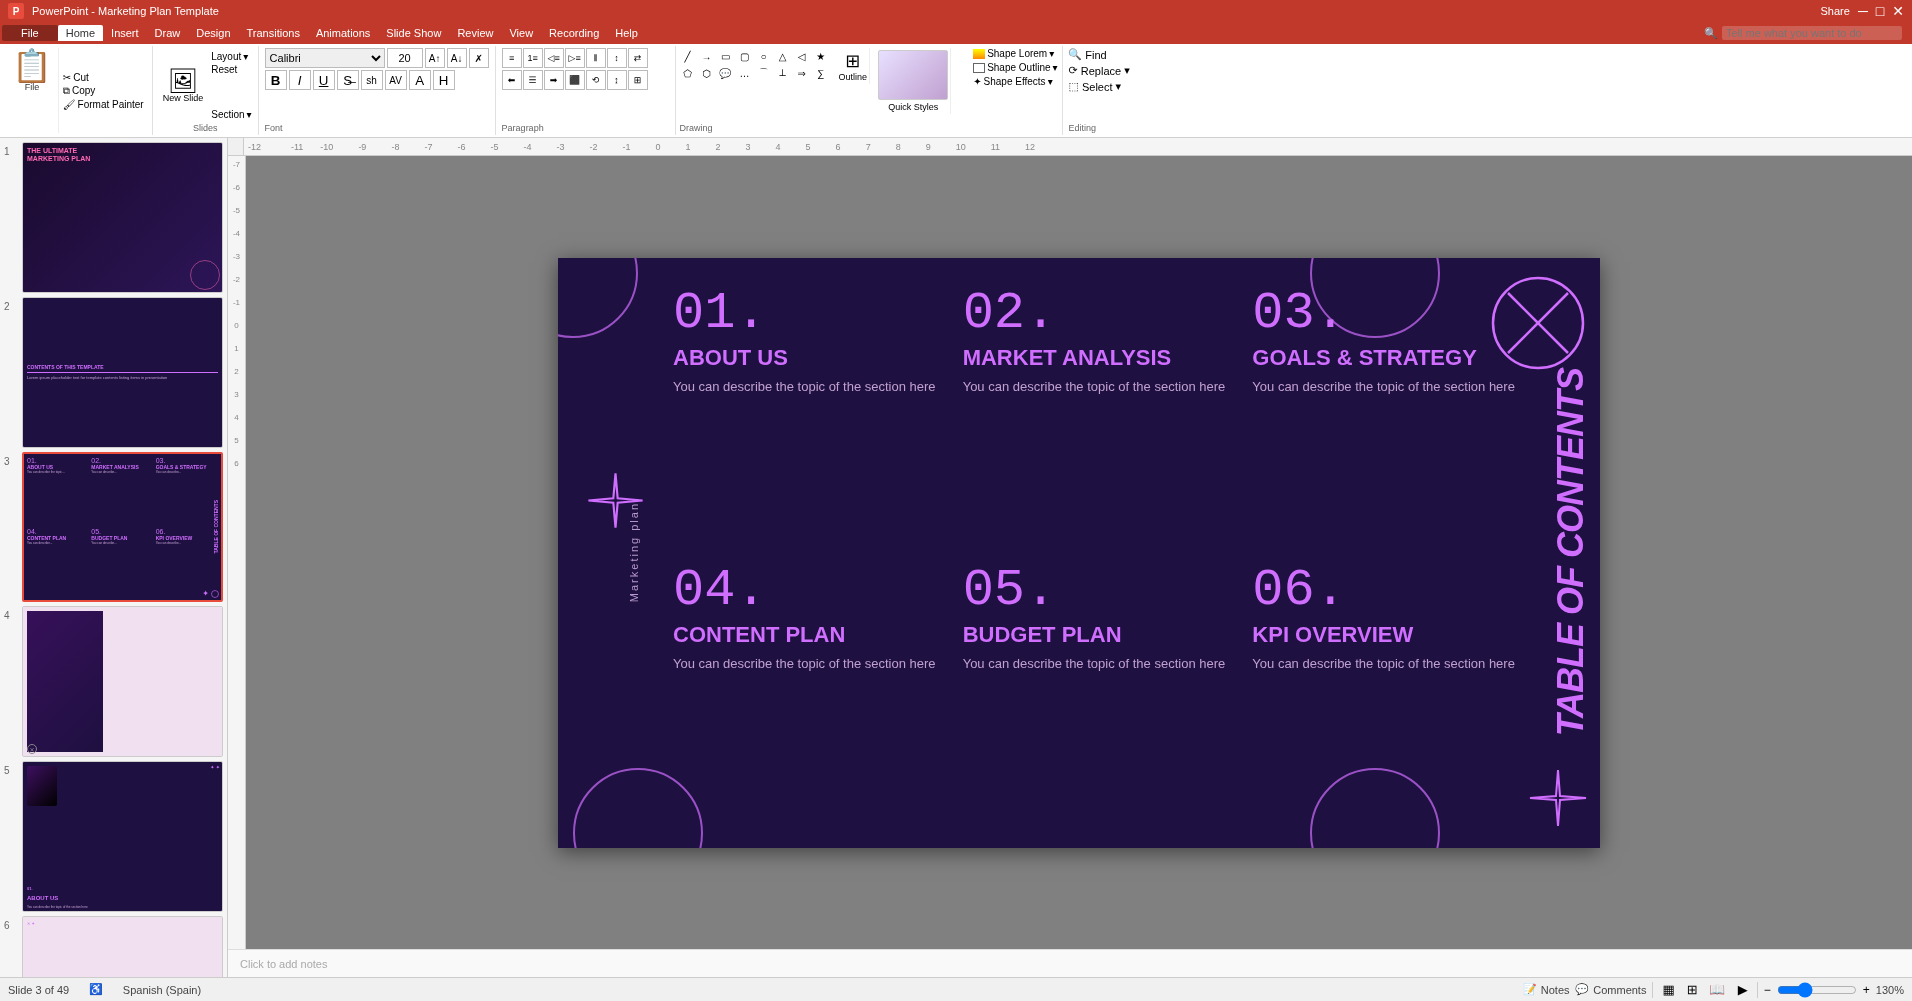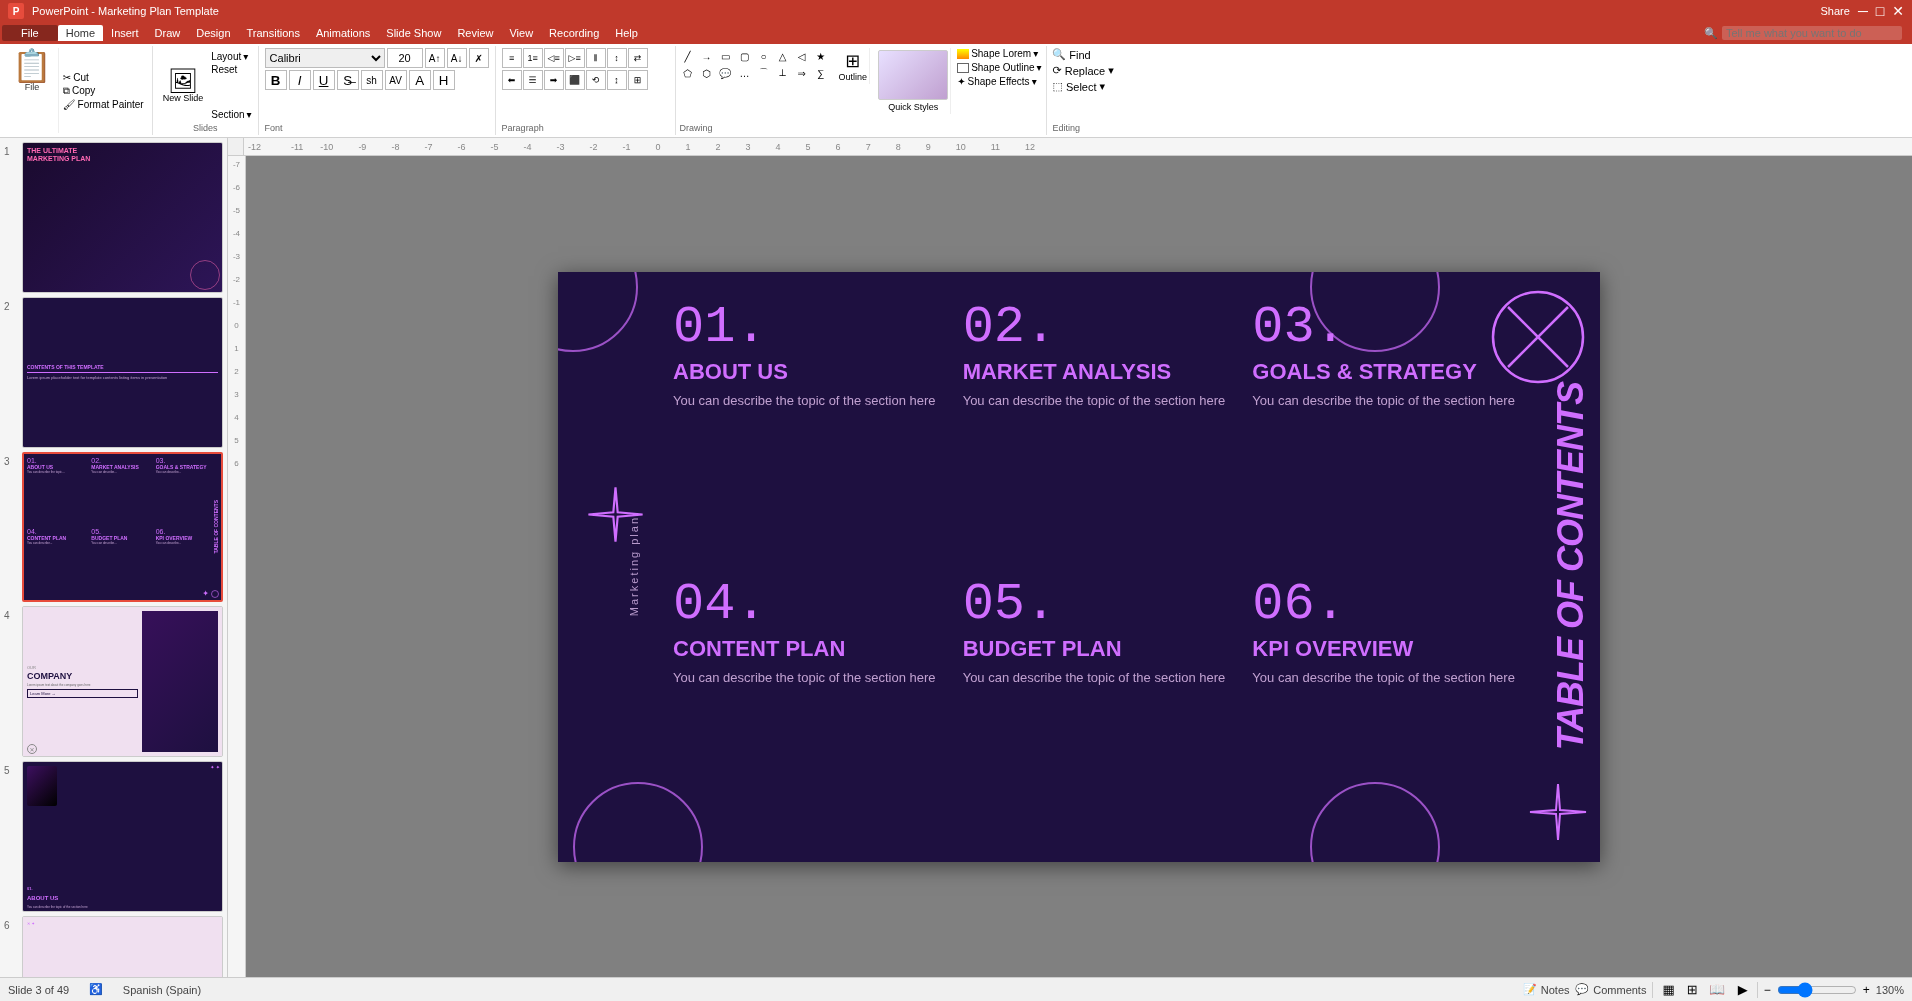--- a/index.html
+++ b/index.html
@@ -139,21 +139,21 @@
           <div style="width:16px;height:16px;font-size:10px;display:flex;align-items:center;justify-content:center;cursor:pointer;">⇒</div>
           <div style="width:16px;height:16px;font-size:10px;display:flex;align-items:center;justify-content:center;cursor:pointer;">∑</div>
         </div>
 
         <div style="display:flex;flex-direction:column;gap:2px;padding:2px;border-right:1px solid #eee;margin-right:4px;">
           <div style="display:flex;flex-direction:column;align-items:center;cursor:pointer;font-size:9px;">
             <div style="font-size:18px;">⊞</div>
             <div>Outline</div>
           </div>
         </div>
-        <div style="display:flex;flex-direction:column;gap:2px;padding:2px;border-right:1px solid #eee;margin-right:4px;">
+        <div style="display:flex;flex-direction:column;gap:2px;padding:2px;border-right:1px solid #eee;margin-right:20px;">
           <div style="width:70px;height:50px;background:linear-gradient(135deg,#e8e0ff,#c0a0d0);border:1px solid #ccc;border-radius:2px;cursor:pointer;"></div>
           <div style="font-size:9px;text-align:center;">Quick Styles</div>
         </div>
 
         <div style="display:flex;flex-direction:column;gap:3px;font-size:10px;">
           <div style="cursor:pointer;display:flex;align-items:center;gap:2px;">
             <span style="background:linear-gradient(#ff0,#f80);width:12px;height:10px;display:inline-block;"></span>
             <span>Shape Lorem</span> ▾
           </div>
           <div style="cursor:pointer;display:flex;align-items:center;gap:2px;">
@@ -256,26 +256,20 @@
           <div style="position:absolute;bottom:2px;right:12px;color:#d06eff;font-size:8px;">✦</div>
           <div style="position:absolute;bottom:2px;right:2px;width:8px;height:8px;border:1px solid #d06eff;border-radius:50%;opacity:0.6;"></div>
         </div>
       </div>
     </div>
 
     <div style="display:flex;align-items:flex-start;gap:4px;cursor:pointer;">
       <span style="font-size:10px;color:#666;min-width:14px;padding-top:4px;">4</span>
       <div style="flex:1;border:1px solid #ccc;border-radius:2px;overflow:hidden;aspect-ratio:4/3;">
         <div style="width:100%;height:100%;background:#f0e0f0;padding:4px;position:relative;display:flex;gap:4px;">
-          <div style="flex:1;display:flex;flex-direction:column;justify-content:center;">
-            <div style="color:#888;font-size:4px;margin-bottom:2px;">OUR</div>
-            <div style="color:#1e1040;font-size:9px;font-weight:900;line-height:1;">COMPANY</div>
-            <div style="color:#666;font-size:3px;margin-top:2px;">Lorem ipsum text about the company goes here</div>
-            <div style="color:#1e1040;font-size:4px;margin-top:2px;border:1px solid #1e1040;padding:1px 2px;display:inline-block;">Learn More →</div>
-          </div>
           <div style="width:40%;background:#1e1040;position:relative;">
             <div style="position:absolute;inset:0;background:linear-gradient(135deg,#3d1060,#1e1040);opacity:0.8;"></div>
           </div>
           <div style="position:absolute;bottom:2px;left:4px;width:10px;height:10px;border:1px solid #888;border-radius:50%;display:flex;align-items:center;justify-content:center;">
             <span style="font-size:6px;color:#888;">✕</span>
           </div>
         </div>
       </div>
     </div>
 
@@ -425,20 +419,23 @@
               <div style="color:#d06eff;font-size:22px;font-weight:900;line-height:1.1;margin:6px 0 8px;text-transform:uppercase;">KPI OVERVIEW</div>
               <div style="color:#c0a0d0;font-size:13px;line-height:1.4;">You can describe the topic of the section here</div>
             </div>
 
           </div>
 
         </div>
       </div>
     </div>
 
+    <div style="height:28px;background:#f9f9f9;border-top:1px solid #ddd;display:flex;align-items:center;padding:0 12px;font-size:11px;color:#aaa;cursor:pointer;">
+      <span>Click to add notes</span>
+    </div>
   </div>
 </div>
 
 <div style="height:24px;background:#f0f0f0;border-top:1px solid #ccc;display:flex;align-items:center;justify-content:space-between;padding:0 8px;font-size:11px;color:#444;">
   <div style="display:flex;align-items:center;gap:20px;">
     <span>Slide 3 of 49</span>
     <span style="color:#888;">♿</span>
     <span>Spanish (Spain)</span>
   </div>
   <div style="display:flex;align-items:center;gap:6px;">

